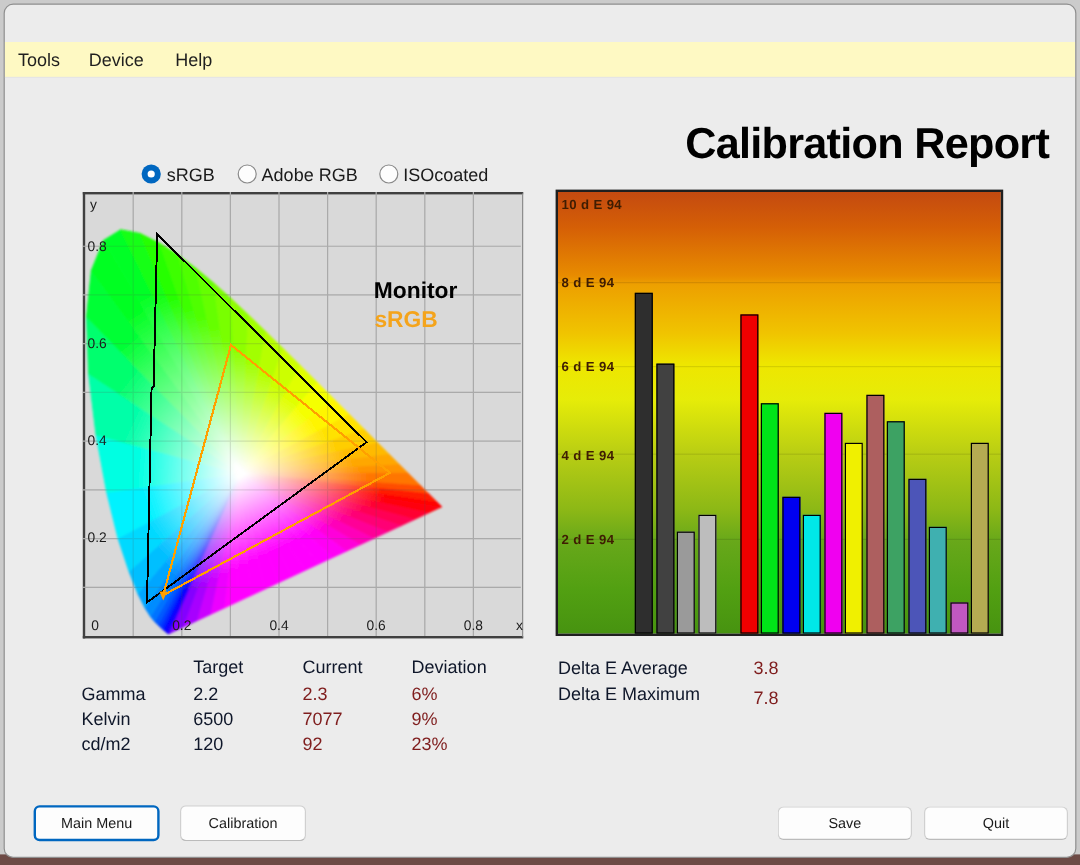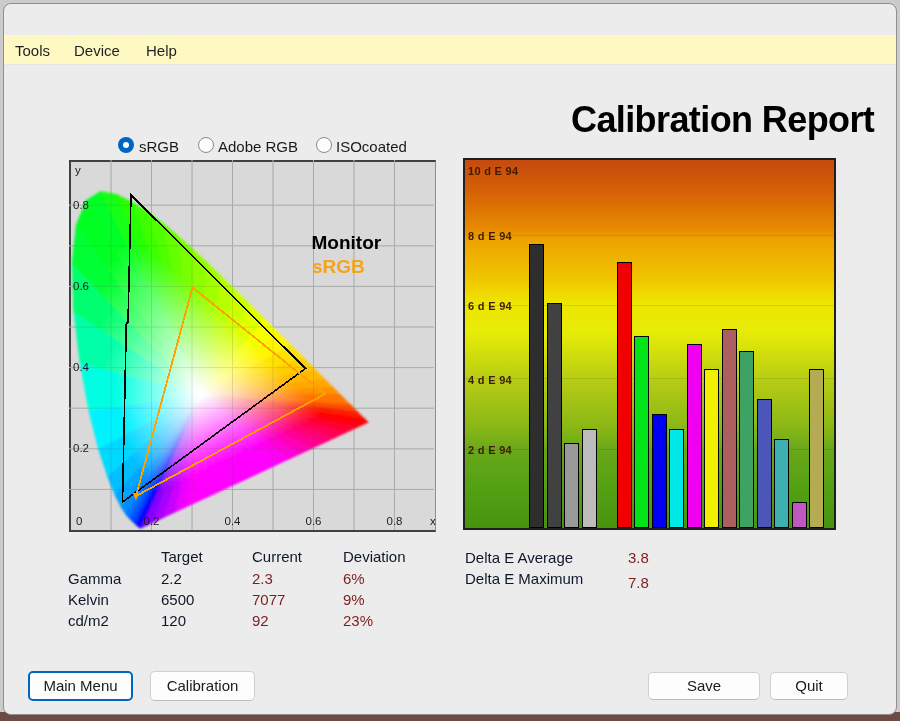--- a/index.html
+++ b/index.html
@@ -32,21 +32,21 @@
 #bars { left:463px; top:158px; width:373px; height:372px; border:2px solid #1f1f1f;
   background:linear-gradient(to bottom, #c44a10 0%, #d55f06 8%, #e88c00 19%, #eda000 21%, #f0c400 32%, #eee600 39%, #e6ec08 47%, #b6cc14 60%, #8cb816 72%, #68a81a 79%, #52a012 90%, #479310 100%); }
 .bar { position:absolute; border:1px solid #000; }
 .blabel { position:absolute; font-size:11px; font-weight:bold; color:#3f1d02; left:3px; letter-spacing:0.3px; }
 .bgrid { position:absolute; left:0; width:100%; height:1px; background:rgba(0,0,0,0.10); }
 
 .t { font-size:15px; color:#0f172a; white-space:nowrap; }
 .orange { color:#7f1d1d; }
 
 .btn { position:absolute; background:#fdfdfd; border:1px solid #d0d0d0; border-bottom-color:#bbbbbb; border-radius:5px;
-  font-size:15px; color:#1a1a1a; text-align:center; }
+  font-size:12px; color:#1a1a1a; text-align:center; }
 .btn.focus { border:2px solid #0067c0; }
 </style>
 </head>
 <body>
 <div id="desk-bottom"></div>
 <div id="win">
   <div id="menubar">
     <div class="menu" style="left:11px;">Tools</div>
     <div class="menu" style="left:70px;">Device</div>
     <div class="menu" style="left:142px;">Help</div>
@@ -559,13 +559,13 @@
 <div class="abs t orange" style="left:252px; top:612px;">92</div>
 <div class="abs t orange" style="left:343px; top:612px;">23%</div>
 <div class="abs t" style="left:465px; top:549px;">Delta E Average</div>
 <div class="abs t orange" style="left:628px; top:549px;">3.8</div>
 <div class="abs t" style="left:465px; top:570px;">Delta E Maximum</div>
 <div class="abs t orange" style="left:628px; top:574px;">7.8</div>
 
 <div class="btn focus" style="left:28px; top:671px; width:105px; height:30px; line-height:26px;">Main Menu</div>
 <div class="btn" style="left:150px; top:671px; width:105px; height:30px; line-height:28px;">Calibration</div>
 <div class="btn" style="left:648px; top:672px; width:112px; height:28px; line-height:26px;">Save</div>
-<div class="btn" style="left:770px; top:672px; width:78px; height:28px; line-height:26px;">Quit</div>
+<div class="btn" style="left:770px; top:672px; width:120px; height:28px; line-height:26px;">Quit</div>
 
 </body></html>

